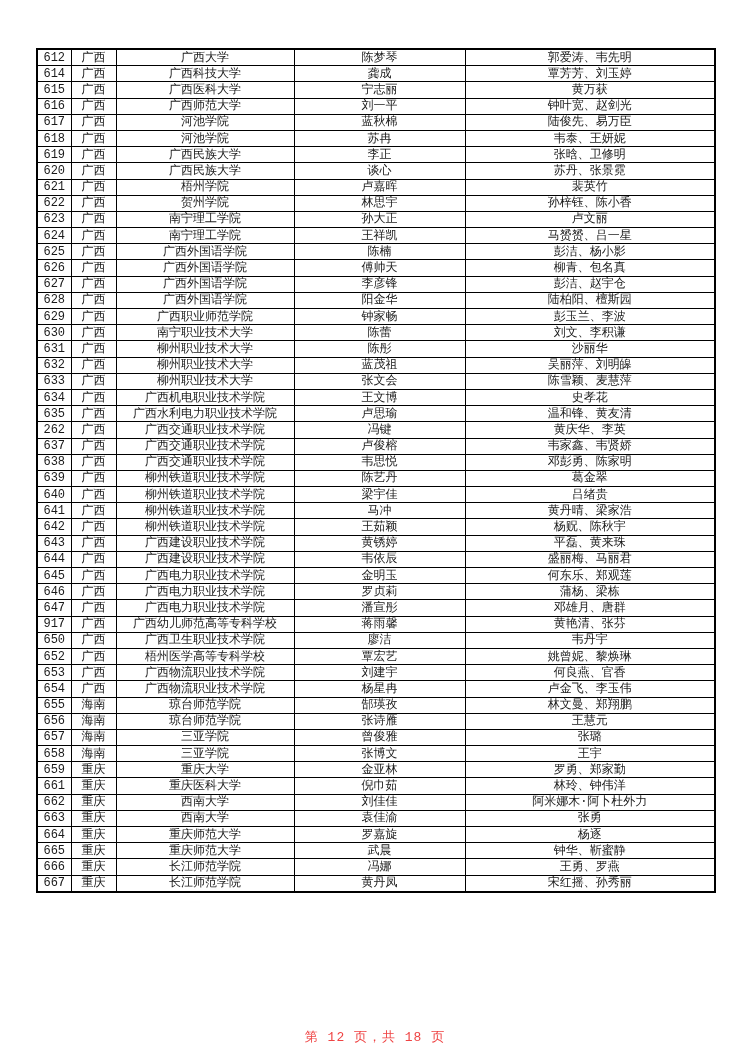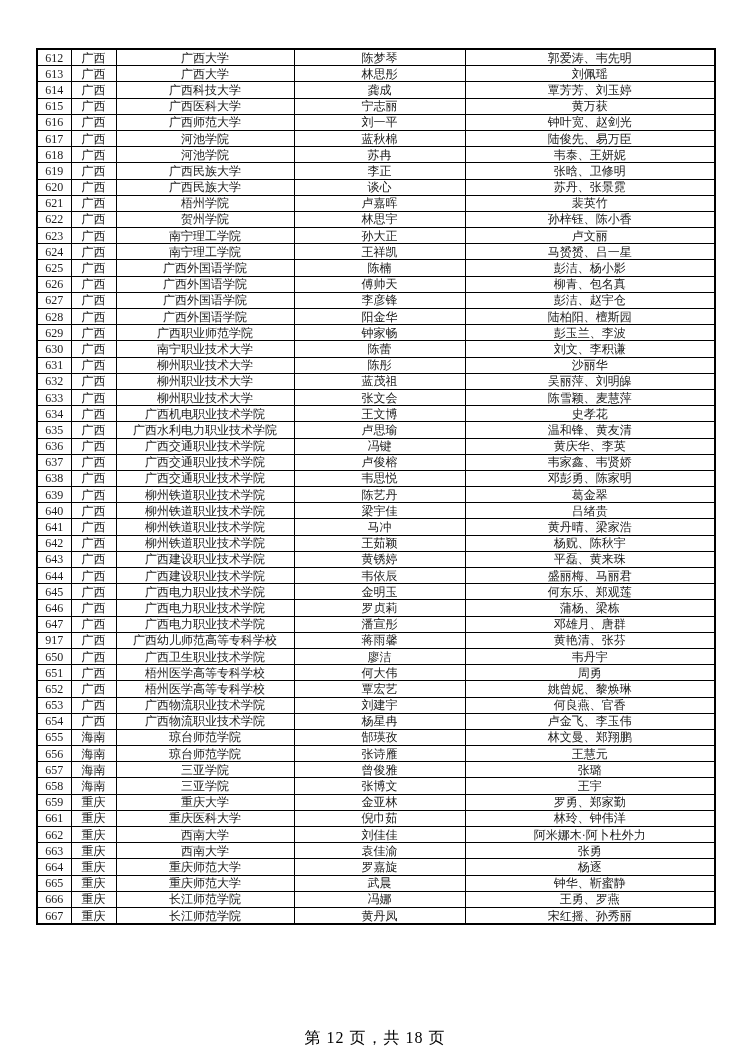--- a/index.html
+++ b/index.html
@@ -5,21 +5,21 @@
   html, body {
     margin: 0;
     padding: 0;
     background: #ffffff;
   }
   .sheet {
     position: relative;
     width: 750px;
     height: 1061px;
     background: #ffffff;
-    font-family: Liberation Serif, serif;
+    font-family: Liberation Mono, monospace;
     color: #1a1a1a;
     overflow: hidden;
   }
   table.roster {
     position: absolute;
     left: 36px;
     top: 48px;
     width: 678px;
     border-collapse: collapse;
     table-layout: fixed;
@@ -35,22 +35,22 @@
     height: 15.2px;
     white-space: nowrap;
     overflow: hidden;
   }
   .page-footer {
     position: absolute;
     left: 0;
     top: 1028px;
     width: 100%;
     text-align: center;
-    font-size: 16px;
-    color: #000000;
+    font-size: 13px;
+    color: #ef4444;
     letter-spacing: 1px;
   }
 </style>
 </head>
 <body>
 
 <div class="sheet">
 
   <table class="roster">
     <colgroup>
@@ -62,27 +62,20 @@
     </colgroup>
     <tbody>
         <tr>
           <td>612</td>
           <td>广西</td>
           <td>广西大学</td>
           <td>陈梦琴</td>
           <td>郭爱涛、韦先明</td>
         </tr>
         <tr>
-          <td>613</td>
-          <td>广西</td>
-          <td>广西大学</td>
-          <td>林思彤</td>
-          <td>刘佩瑶</td>
-        </tr>
-        <tr>
           <td>614</td>
           <td>广西</td>
           <td>广西科技大学</td>
           <td>龚成</td>
           <td>覃芳芳、刘玉婷</td>
         </tr>
         <tr>
           <td>615</td>
           <td>广西</td>
           <td>广西医科大学</td>
@@ -223,21 +216,21 @@
           <td>史孝花</td>
         </tr>
         <tr>
           <td>635</td>
           <td>广西</td>
           <td>广西水利电力职业技术学院</td>
           <td>卢思瑜</td>
           <td>温和锋、黄友清</td>
         </tr>
         <tr>
-          <td>636</td>
+          <td>262</td>
           <td>广西</td>
           <td>广西交通职业技术学院</td>
           <td>冯键</td>
           <td>黄庆华、李英</td>
         </tr>
         <tr>
           <td>637</td>
           <td>广西</td>
           <td>广西交通职业技术学院</td>
           <td>卢俊榕</td>
@@ -319,27 +312,20 @@
           <td>广西幼儿师范高等专科学校</td>
           <td>蒋雨馨</td>
           <td>黄艳清、张芬</td>
         </tr>
         <tr>
           <td>650</td>
           <td>广西</td>
           <td>广西卫生职业技术学院</td>
           <td>廖洁</td>
           <td>韦丹宇</td>
-        </tr>
-        <tr>
-          <td>651</td>
-          <td>广西</td>
-          <td>梧州医学高等专科学校</td>
-          <td>何大伟</td>
-          <td>周勇</td>
         </tr>
         <tr>
           <td>652</td>
           <td>广西</td>
           <td>梧州医学高等专科学校</td>
           <td>覃宏艺</td>
           <td>姚曾妮、黎焕琳</td>
         </tr>
         <tr>
           <td>653</td>

